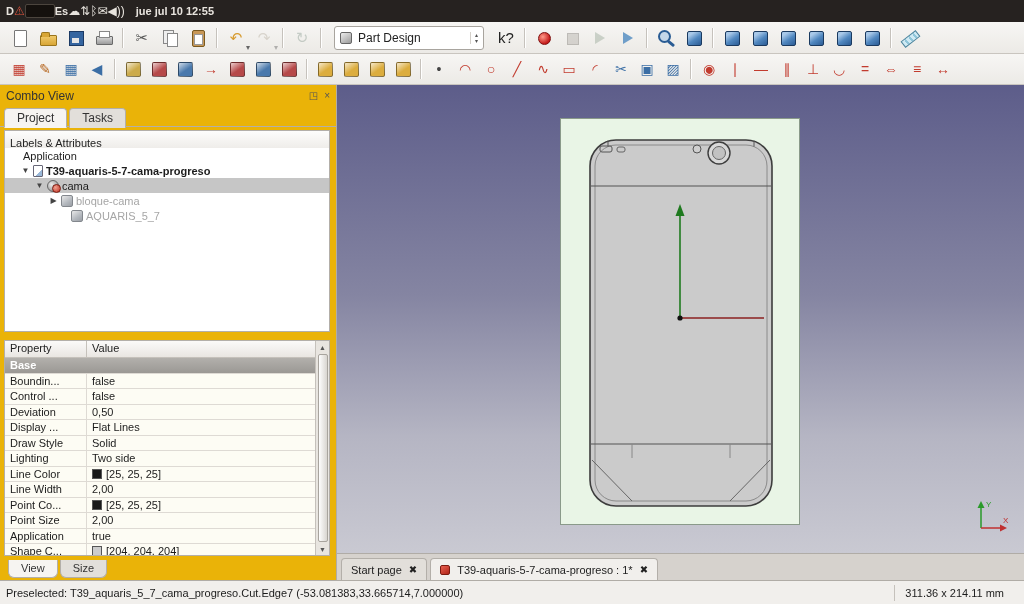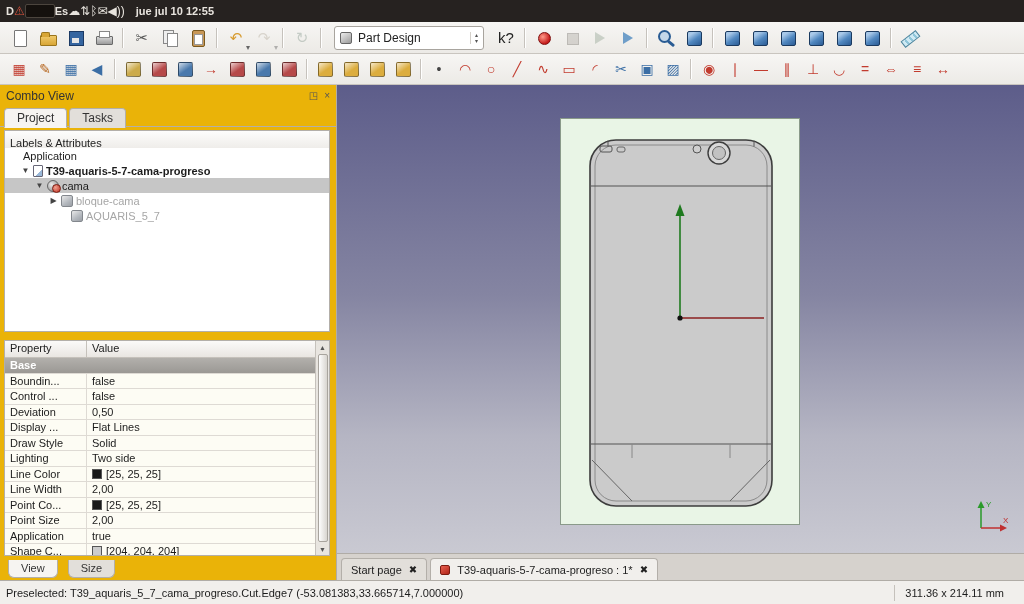--- a/index.html
+++ b/index.html
@@ -118,21 +118,21 @@
   .prow.group { background:linear-gradient(#b2b0ac,#9b9894); color:#fff; font-weight:bold; }
   .prow.group .pname { width:auto; flex:0 0 auto; border-right:none; color:#fff; }
   .swatch { display:none; width:10px; height:10px; border:1px solid #555; background:var(--sw,#000); flex:0 0 10px; }
   .prow.sw .swatch { display:inline-block; }
   .vscroll { position:absolute; top:0; right:0; bottom:0; width:14px; background:#e8e5e0;
       border-left:1px solid #c5c1bb; display:flex; flex-direction:column; align-items:center; }
   .vscroll .sarr { font-size:7px; color:#555; height:12px; display:flex; align-items:center; }
   .vscroll .thumb { flex:1; width:10px; margin:1px 0; background:linear-gradient(90deg,#fdfdfd,#d8d5d0);
       border:1px solid #a8a49e; border-radius:2px; }
 
-  .bottom-tabs { position:absolute; bottom:2px; left:8px; display:flex; gap:10px; }
+  .bottom-tabs { position:absolute; bottom:2px; left:8px; display:flex; gap:2px; }
   .btab { padding:2px 12px 3px; font-size:11px; color:#333; background:#e2dfda; border:1px solid #b3afa9;
           border-top:none; border-radius:0 0 6px 6px; }
   .btab.active { background:#f6f4f1; }
 
   
   .viewport { position:absolute; left:337px; top:85px; right:0; height:468px; overflow:hidden;
       background:linear-gradient(180deg,#5d5d8a 0%,#8585a2 45%,#b5b5c3 75%,#c9c9d2 100%); }
   .plane-svg { position:absolute; left:223px; top:33px; }
   .navcross { position:absolute; right:10px; bottom:16px; }
 

